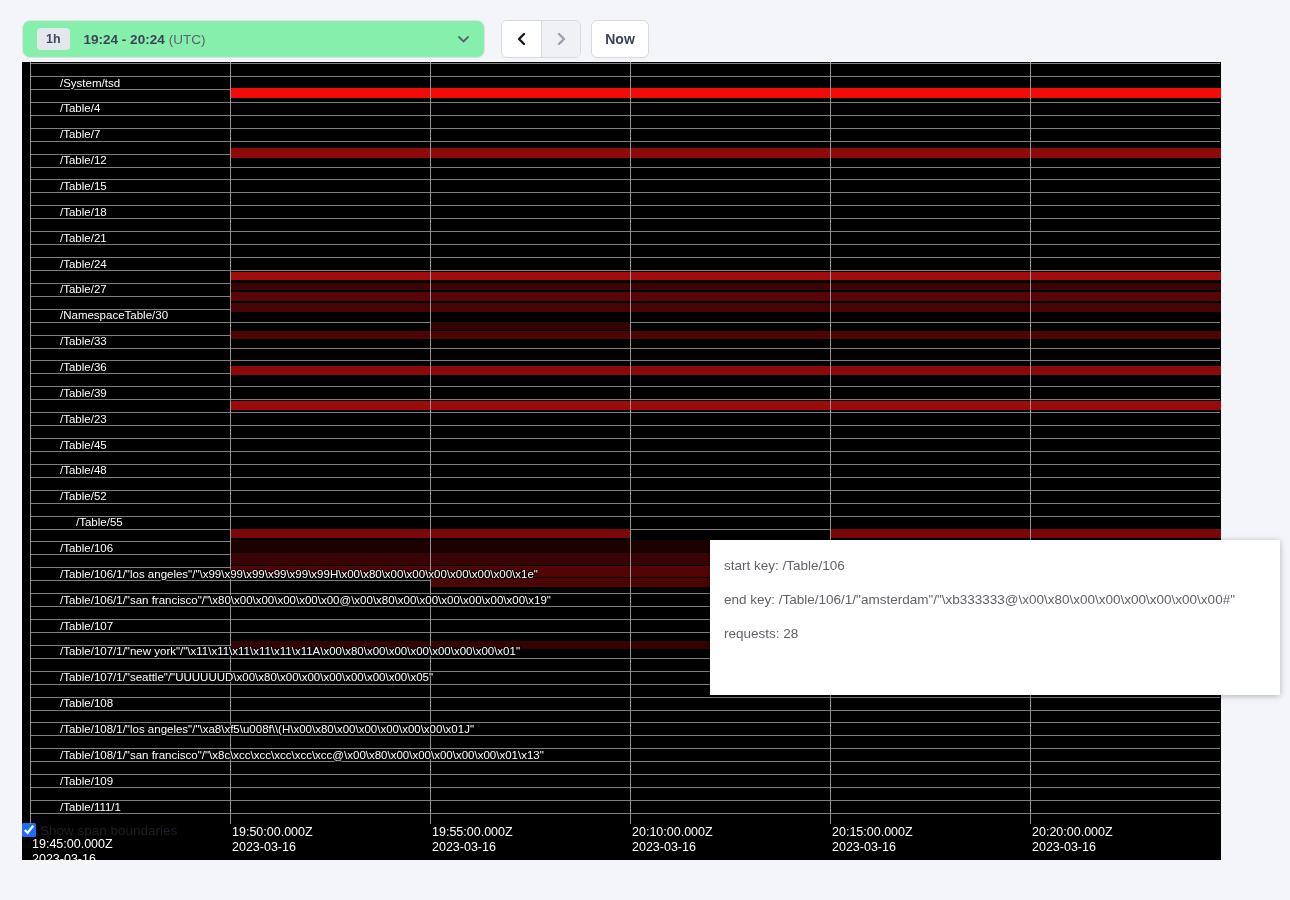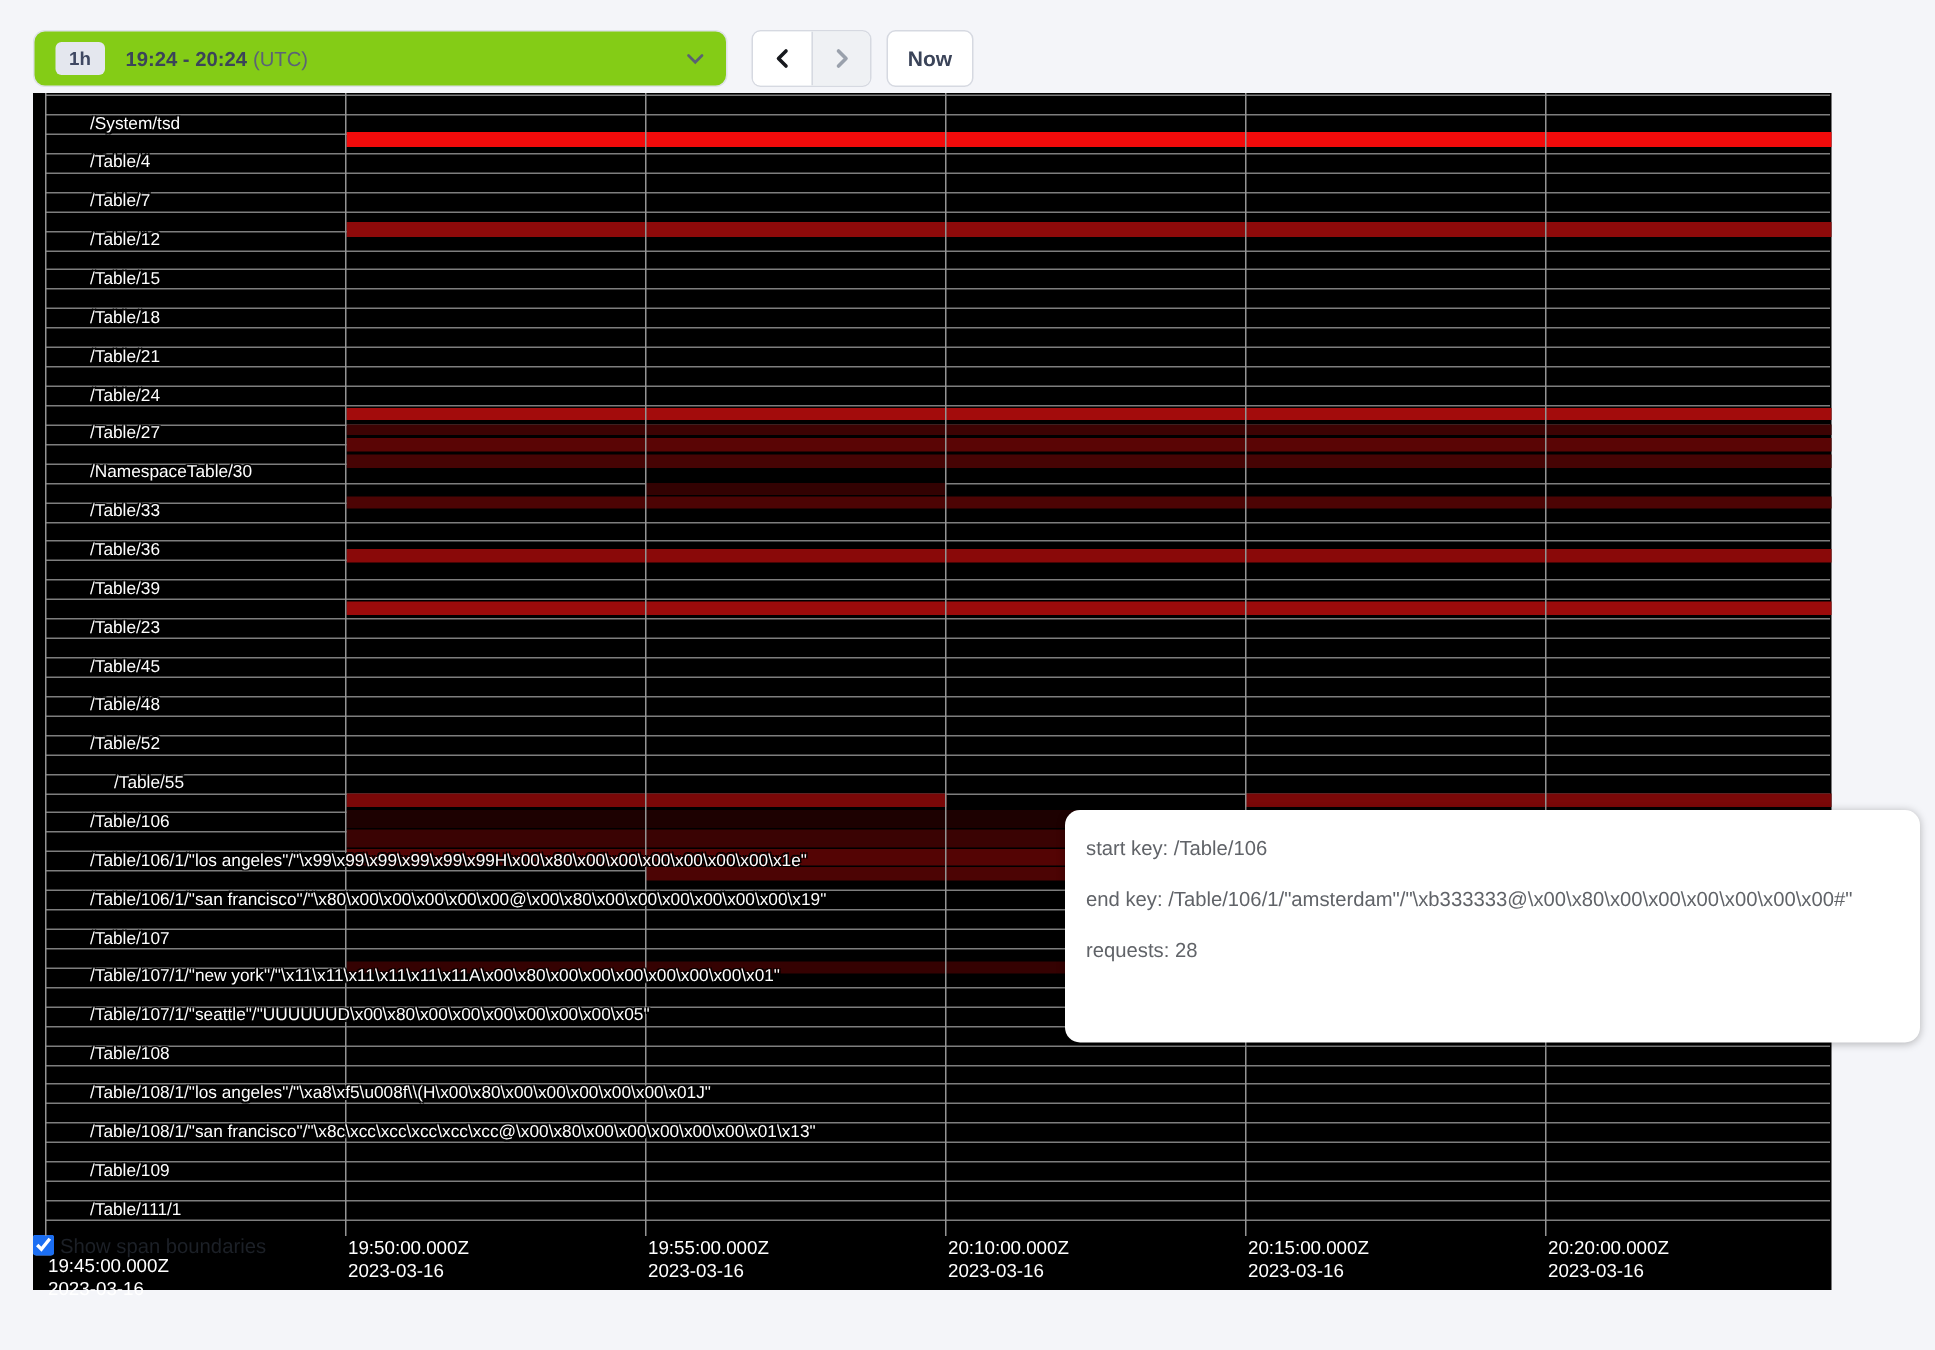--- a/index.html
+++ b/index.html
@@ -7,21 +7,21 @@
   body {
     position:relative;
     background:#f4f5f9;
     font-family:"Liberation Sans", sans-serif;
     overflow:hidden;
   }
 
   
   .toolbar { position:absolute; left:22px; top:20px; display:flex; align-items:stretch; height:38px; }
   .time-select {
-    width:463px; background:#84cc16; border:1px solid #dfe2e9; border-radius:8px;
+    width:463px; background:#86efac; border:1px solid #dfe2e9; border-radius:8px;
     display:flex; align-items:center; padding:0 14px; cursor:pointer;
   }
   .duration-chip {
     background:#e4e7ee; color:#3f4862; font-size:12.5px; font-weight:bold;
     padding:4px 9px; border-radius:4px; margin-right:14px;
   }
   .range-text { font-size:13.5px; color:#3b4459; font-weight:bold; }
   .tz-text { font-size:13.5px; color:#5b6376; font-weight:normal; margin-left:4px; }
   .select-caret { margin-left:auto; display:flex; align-items:center; }
 
@@ -48,21 +48,21 @@
   .row-label {
     position:absolute; left:10px; z-index:4; color:#fff; font-size:11.5px; line-height:13px; white-space:nowrap;
     text-shadow:1px 1px 0 #000, -1px -1px 0 #000, 1px -1px 0 #000, -1px 1px 0 #000;
     padding-left:28px;
   }
   .x-tick { position:absolute; top:763px; z-index:4; color:#fff; font-size:12.5px; line-height:15px; white-space:nowrap; }
 
   
   .kv-tooltip {
     position:absolute; left:710px; top:540px; width:570px; height:155px;
-    background:#fff; border-radius:10px; box-shadow:0 1px 6px rgba(0,0,0,.28);
+    background:#fff; border-radius:0; box-shadow:0 1px 6px rgba(0,0,0,.28);
     padding:9px 14px; z-index:10; overflow:hidden;
   }
   .kv-tooltip .tip-line { font-size:13.5px; color:#606368; line-height:34px; white-space:nowrap; }
 
   
   .footer-row { position:absolute; left:22px; top:823px; display:flex; align-items:flex-start; }
   .footer-row input { width:14px; height:14px; accent-color:#1b6ef3; margin:0; cursor:pointer; }
   .footer-row span { font-size:13.5px; color:#1c2027; margin-left:4px; }
 </style>
 </head>

